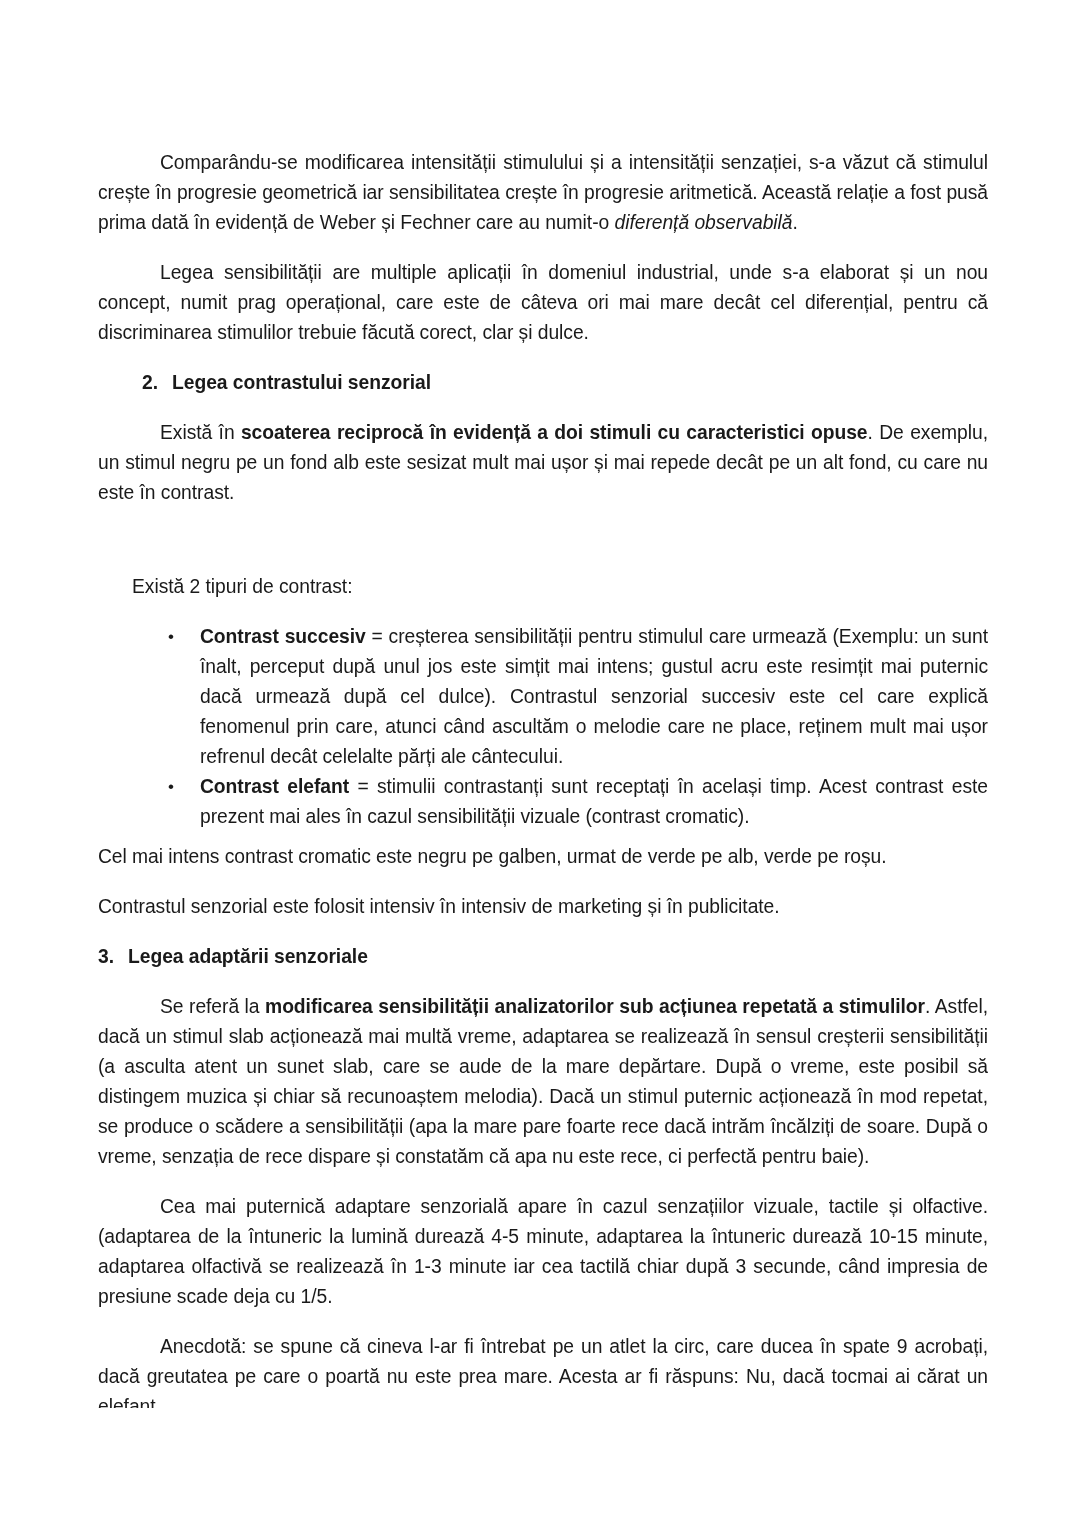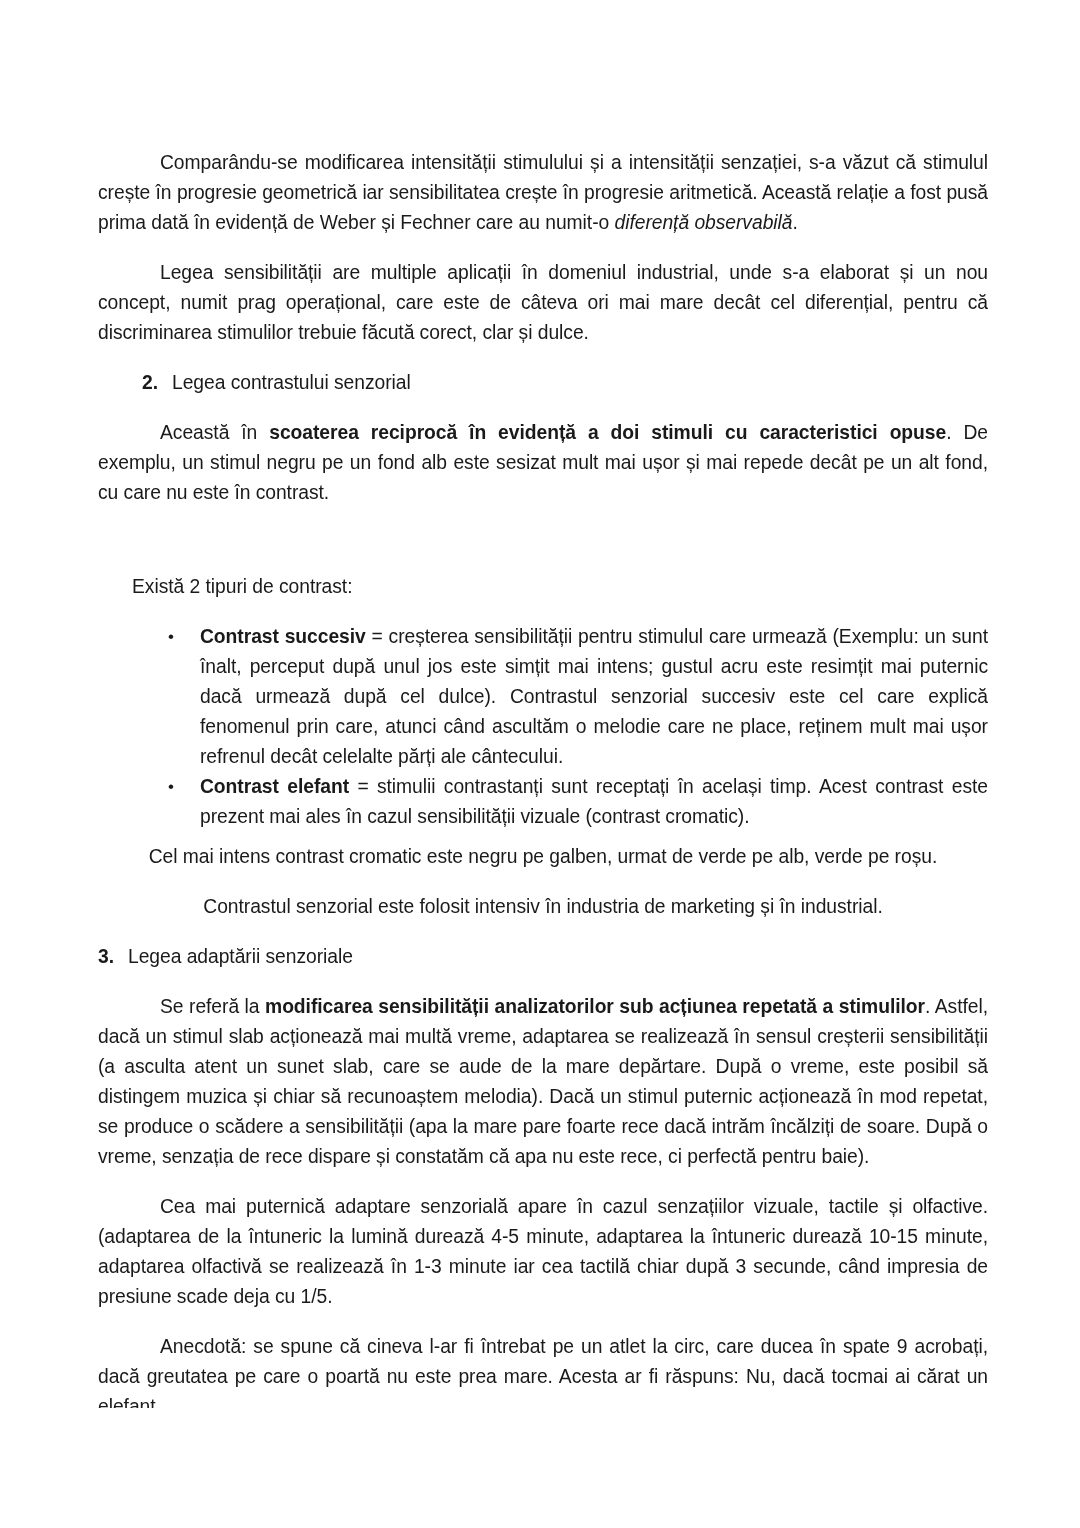--- a/index.html
+++ b/index.html
@@ -38,21 +38,20 @@
     text-indent: 62px;
     margin-bottom: 14px;
   }
   p.body-indent-sm {
     text-indent: 34px;
     margin-bottom: 14px;
     margin-top: 44px;
   }
   p.body-flush {
     margin-bottom: 14px;
-    text-align: center;
   }
   .heading {
     display: flex;
     align-items: baseline;
     margin-bottom: 14px;
   }
   .heading.indent-1 {
     padding-left: 44px;
   }
   .heading.indent-0 {
@@ -60,21 +59,21 @@
   }
   .heading-num {
     font-size: 19.3px;
     line-height: 30px;
     font-weight: bold;
     color: #1a1a1a;
     width: 30px;
     flex: 0 0 30px;
   }
   .heading-text {
-    font-weight: normal;
+    font-weight: bold;
   }
   ul.bullets {
     margin: 0 0 4px 0;
     padding: 0;
     list-style: none;
   }
   ul.bullets li {
     display: flex;
     align-items: flex-start;
     padding-left: 70px;
@@ -109,21 +108,21 @@
 
     <div class="spacer-xs"></div>
 
     <div class="heading indent-1">
       <span class="heading-num">2.</span>
       <span class="heading-text">Legea contrastului senzorial</span>
     </div>
 
     <div class="spacer-xs"></div>
 
-    <p class="just body-indent"><span>Această în </span><b>scoaterea reciprocă în evidență a doi stimuli cu caracteristici opuse</b><span>. De exemplu, un stimul negru pe un fond alb este sesizat mult mai ușor și mai repede decât pe un alt fond, cu care nu este în contrast.</span></p>
+    <p class="just body-indent"><span>Există în </span><b>scoaterea reciprocă în evidență a doi stimuli cu caracteristici opuse</b><span>. De exemplu, un stimul negru pe un fond alb este sesizat mult mai ușor și mai repede decât pe un alt fond, cu care nu este în contrast.</span></p>
 
     <div class="spacer-xs"></div>
 
     <p class="body-indent-sm">Există 2 tipuri de contrast:</p>
 
     <div class="spacer-xs"></div>
 
     <ul class="bullets">
       <li>
         <span class="bullet-marker">•</span>
@@ -134,21 +133,21 @@
         <span class="bullet-text"><b>Contrast elefant</b><span> = stimulii contrastanți sunt receptați în același timp. Acest contrast este prezent mai ales în cazul sensibilității vizuale (contrast cromatic).</span></span>
       </li>
     </ul>
 
     <div class="spacer-xs"></div>
 
     <p class="body-flush">Cel mai intens contrast cromatic este negru pe galben, urmat de verde pe alb, verde pe roșu.</p>
 
     <div class="spacer-xs"></div>
 
-    <p class="body-flush">Contrastul senzorial este folosit intensiv în industria de marketing și în industrial.</p>
+    <p class="body-flush">Contrastul senzorial este folosit intensiv în intensiv de marketing și în publicitate.</p>
 
     <div class="spacer-xs"></div>
 
     <div class="heading indent-0">
       <span class="heading-num">3.</span>
       <span class="heading-text">Legea adaptării senzoriale</span>
     </div>
 
     <div class="spacer-xs"></div>
 

